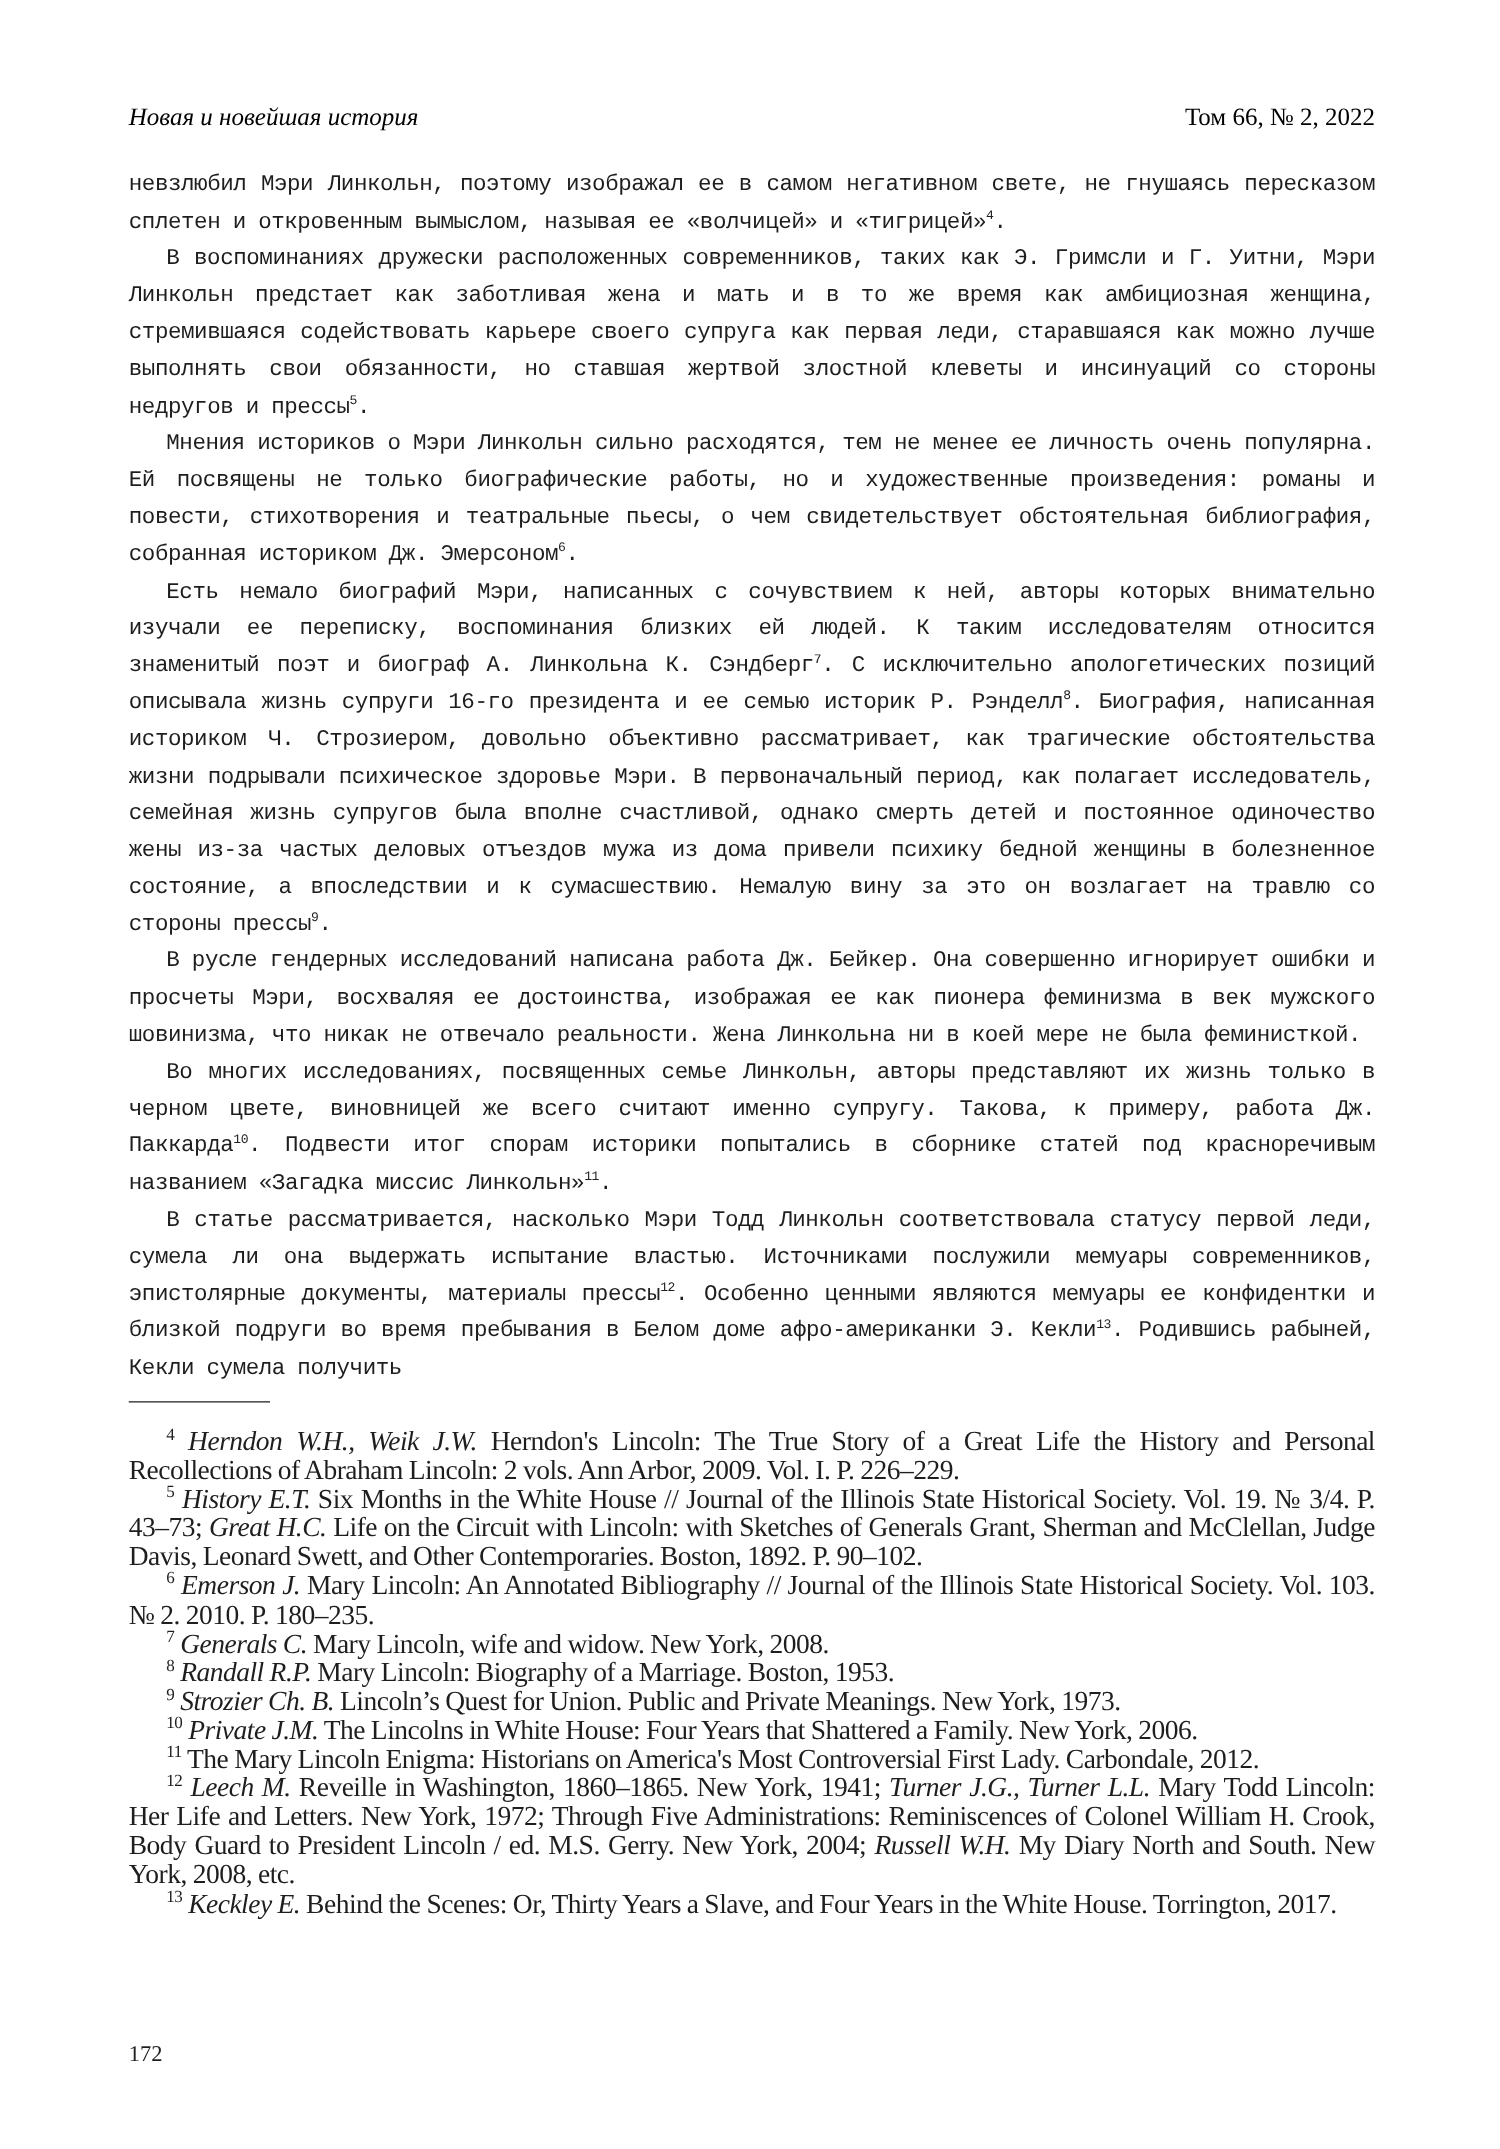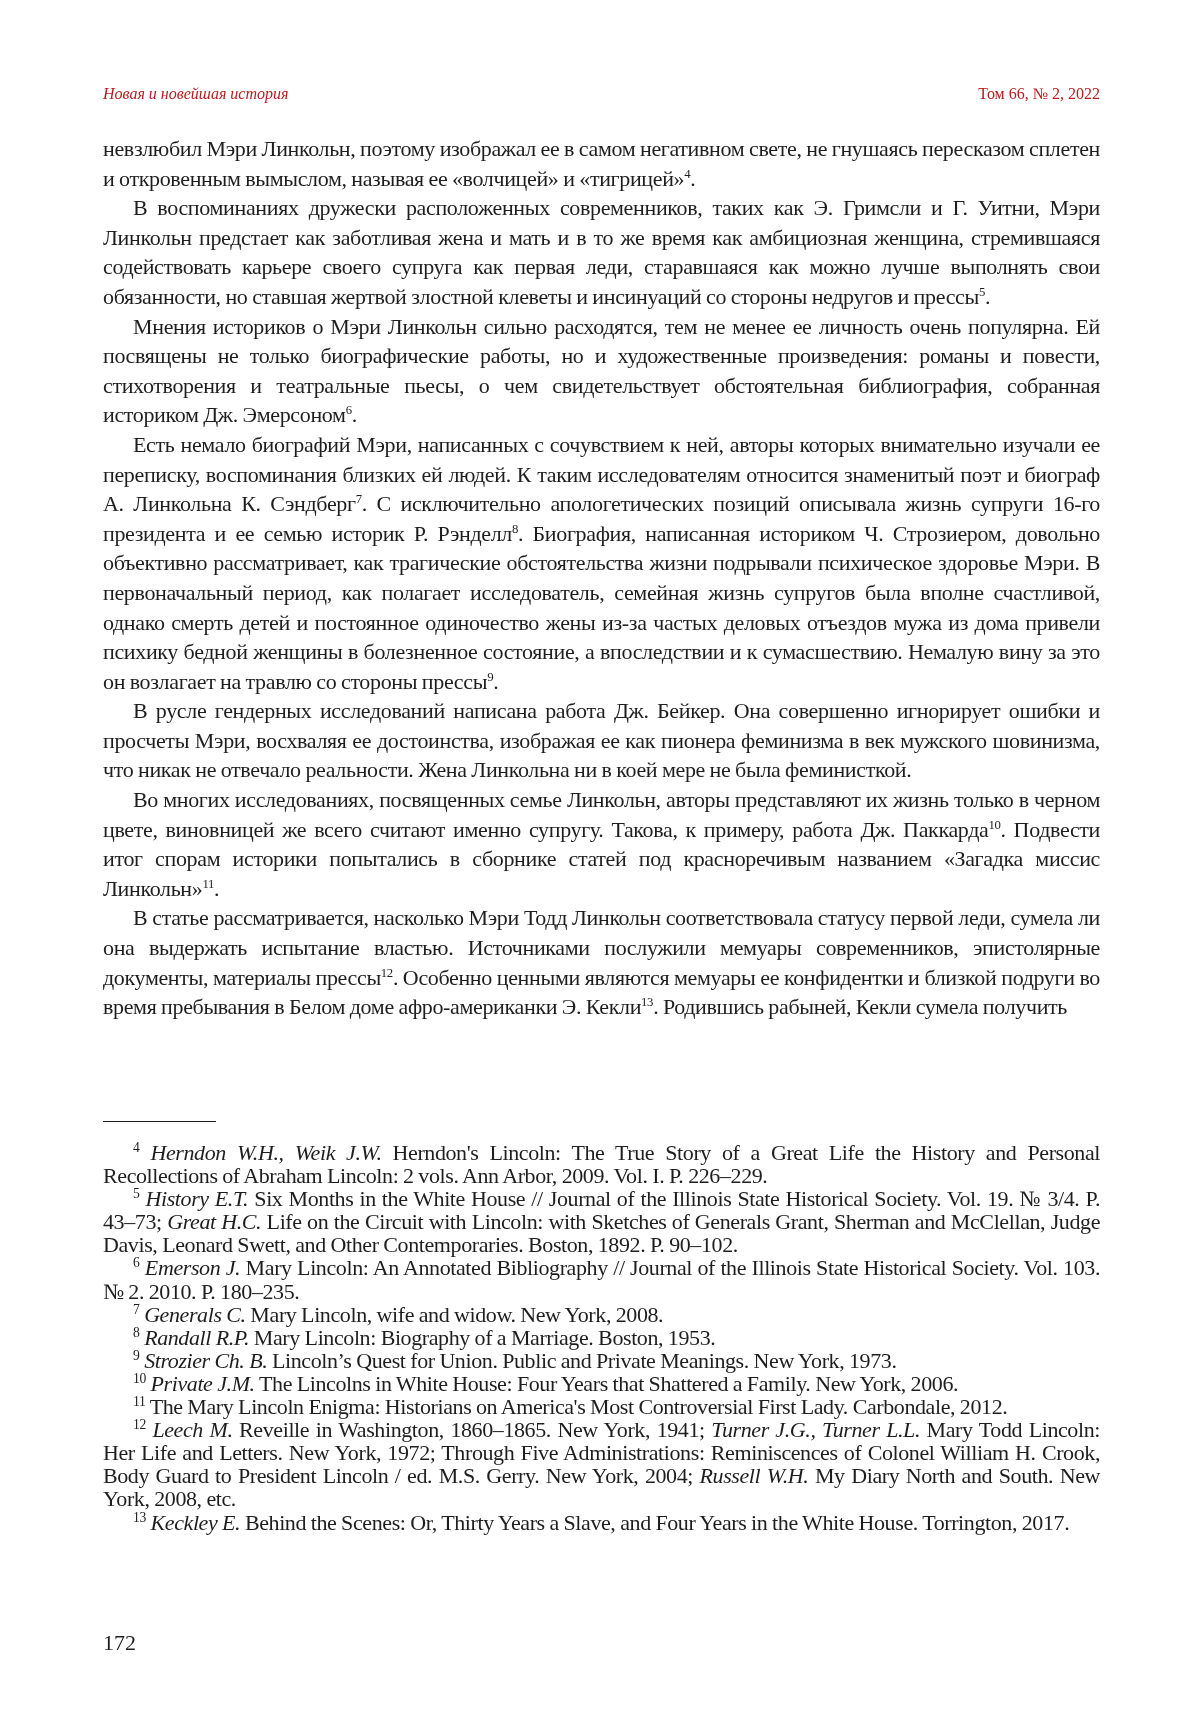--- a/index.html
+++ b/index.html
@@ -17,36 +17,37 @@
     top: 0;
     width: 997px;
   }
   .running-head {
     position: absolute;
     top: 82px;
     left: 0;
     width: 997px;
     display: flex;
     justify-content: space-between;
-    font-size: 16px;
+    font-size: 20px;
     line-height: 24px;
-    color: #b91c1c;
+    color: #000000;
   }
   .running-head .journal { font-style: italic; }
   .body-text {
     position: absolute;
     top: 134px;
     left: 0;
     width: 997px;
-    font-size: 22px;
+    font-size: 18px;
     line-height: 29.6px;
     text-align: justify;
     hyphens: auto;
     letter-spacing: -0.35px;
     word-spacing: -0.5px;
+    font-family: Liberation Mono, monospace;
   }
   .body-text p { margin: 0; text-indent: 30px; }
   .body-text p.cont { text-indent: 0; }
   sup { font-size: 0.58em; line-height: 0; vertical-align: super; }
   .fn-rule {
     position: absolute;
     top: 1121px;
     left: 0;
     width: 113px;
     height: 0;
@@ -63,21 +64,21 @@
     letter-spacing: -0.4px;
     word-spacing: -0.4px;
   }
   .footnotes p { margin: 0; text-indent: 30px; }
   .footnotes em { font-style: italic; }
   .footnotes sup { font-size: 0.62em; }
   .page-number {
     position: absolute;
     top: 1630px;
     left: 0;
-    font-size: 22px;
+    font-size: 18px;
     line-height: 26px;
   }
 </style>
 </head>
 <body>
 
 <div class="page">
   <div class="running-head">
     <span class="journal">Новая и новейшая история</span>
     <span class="issue">Том 66, № 2, 2022</span>

